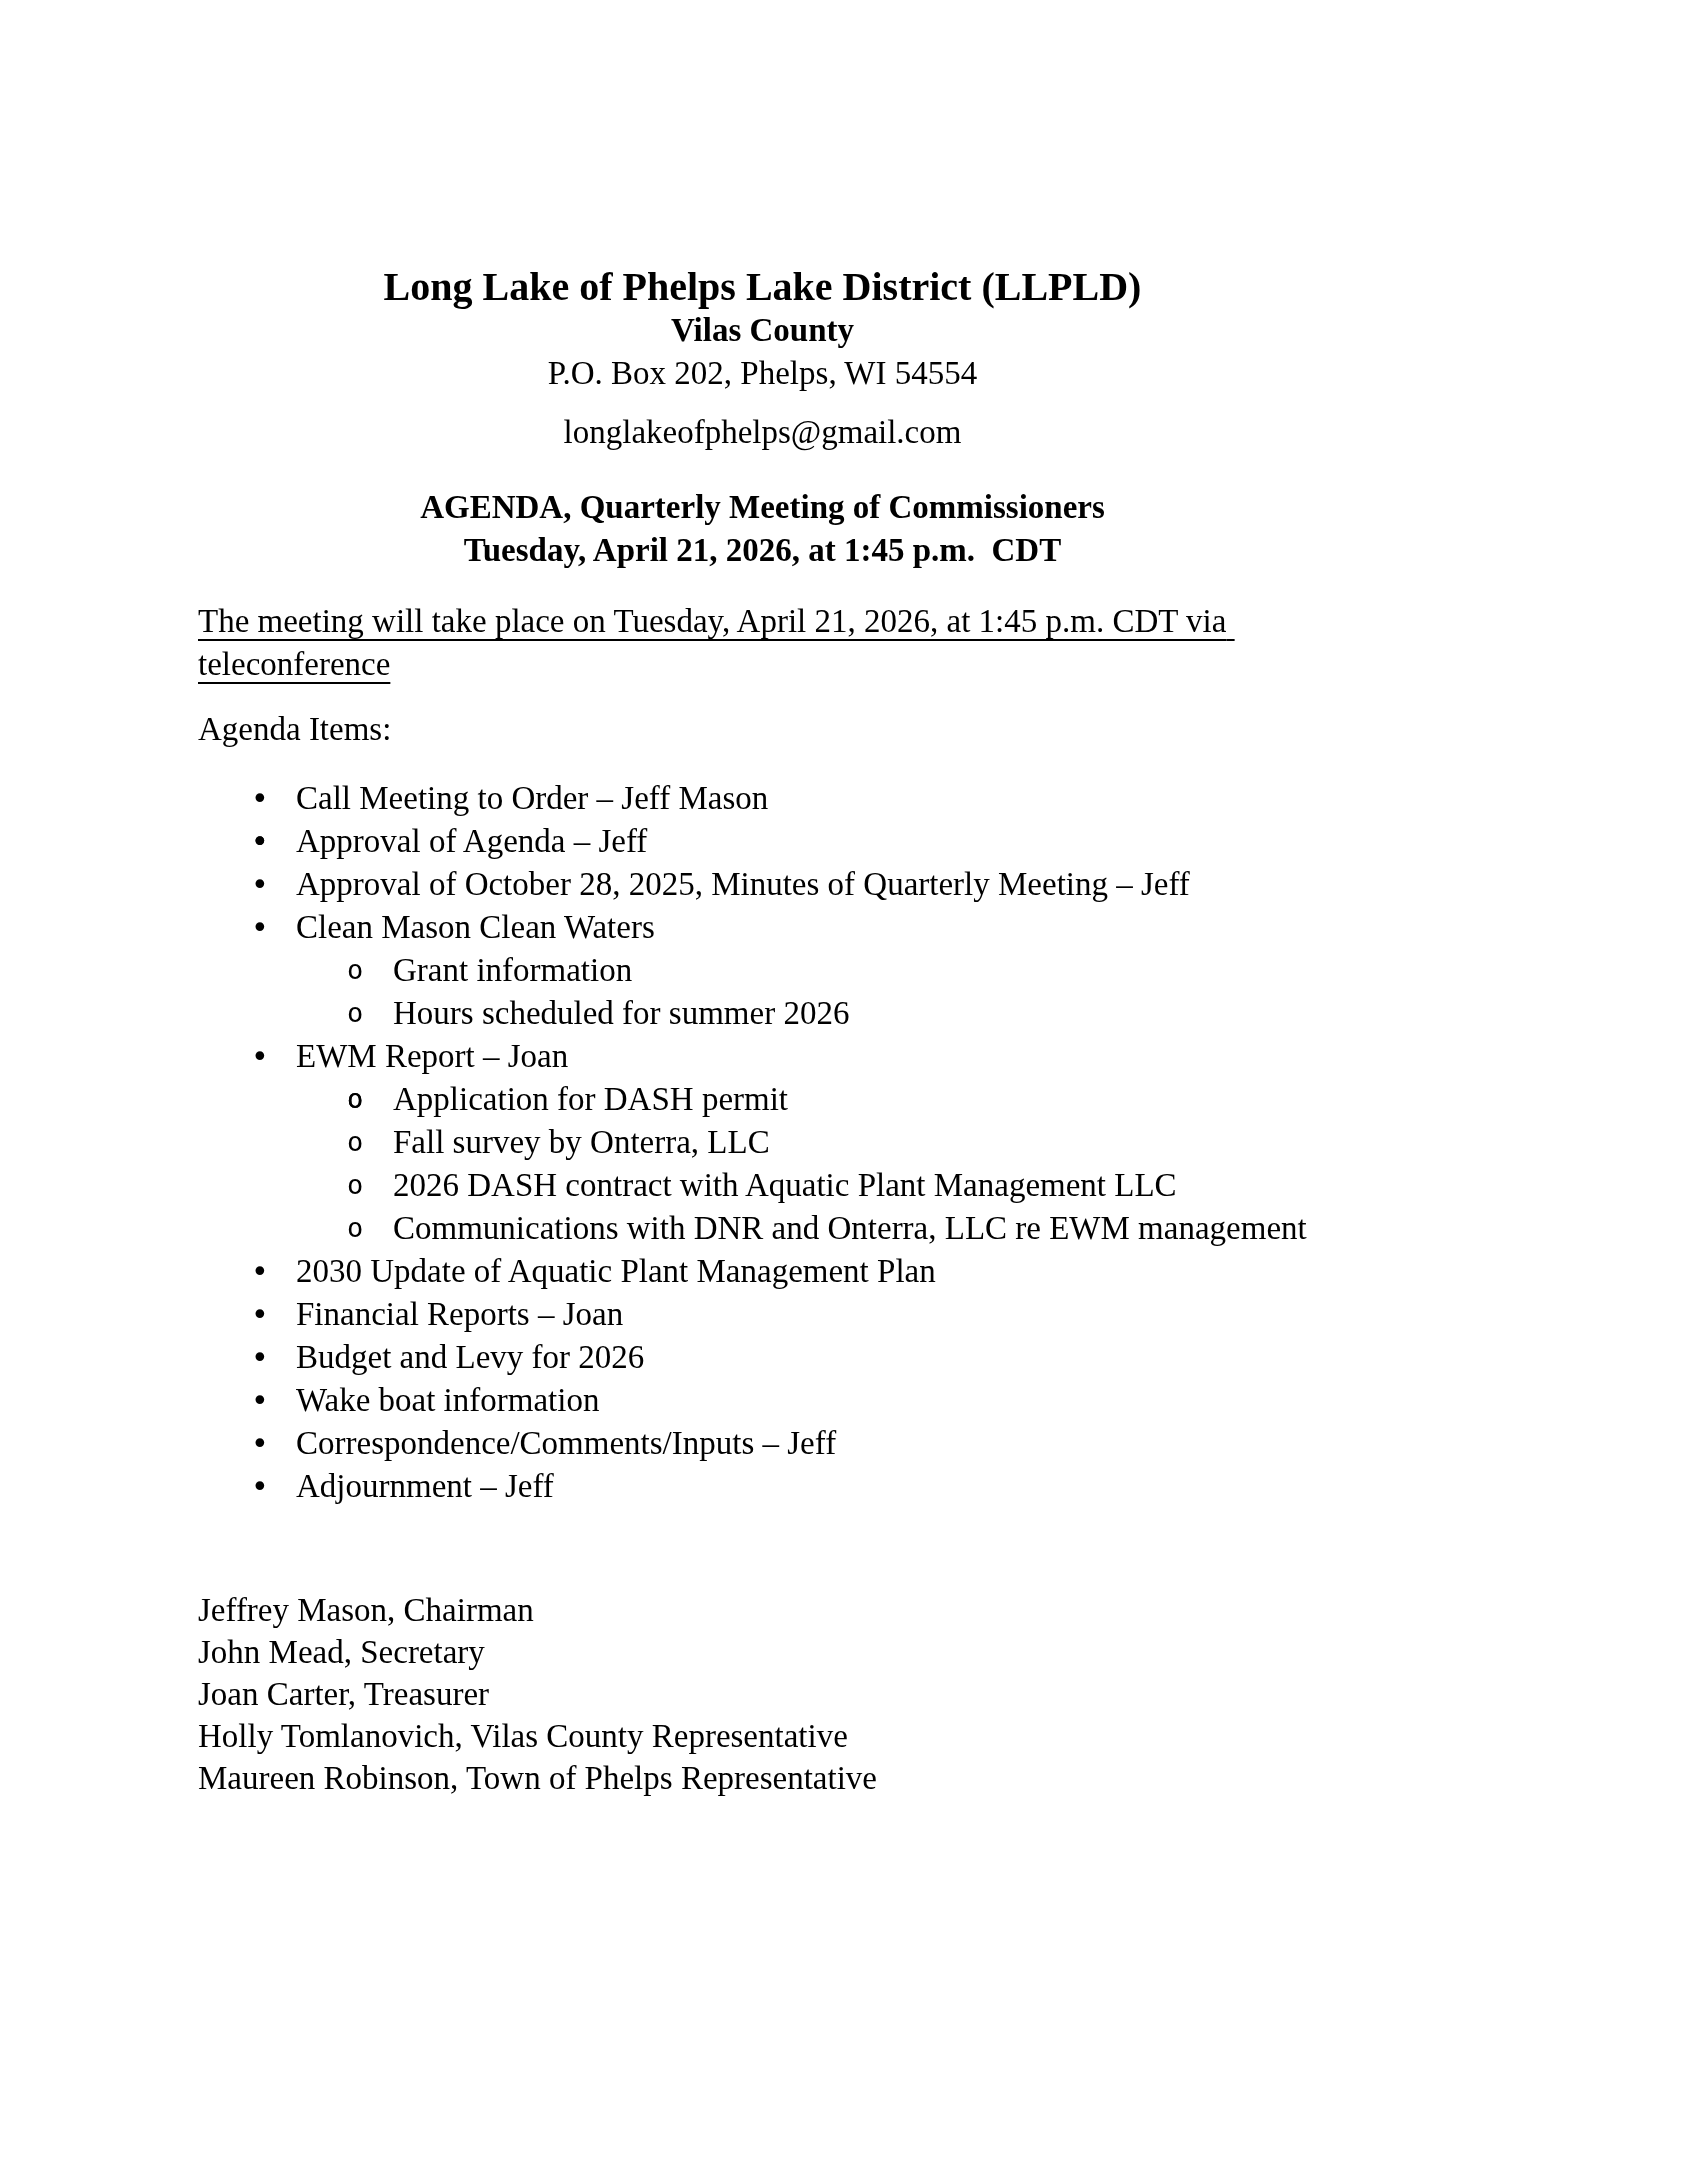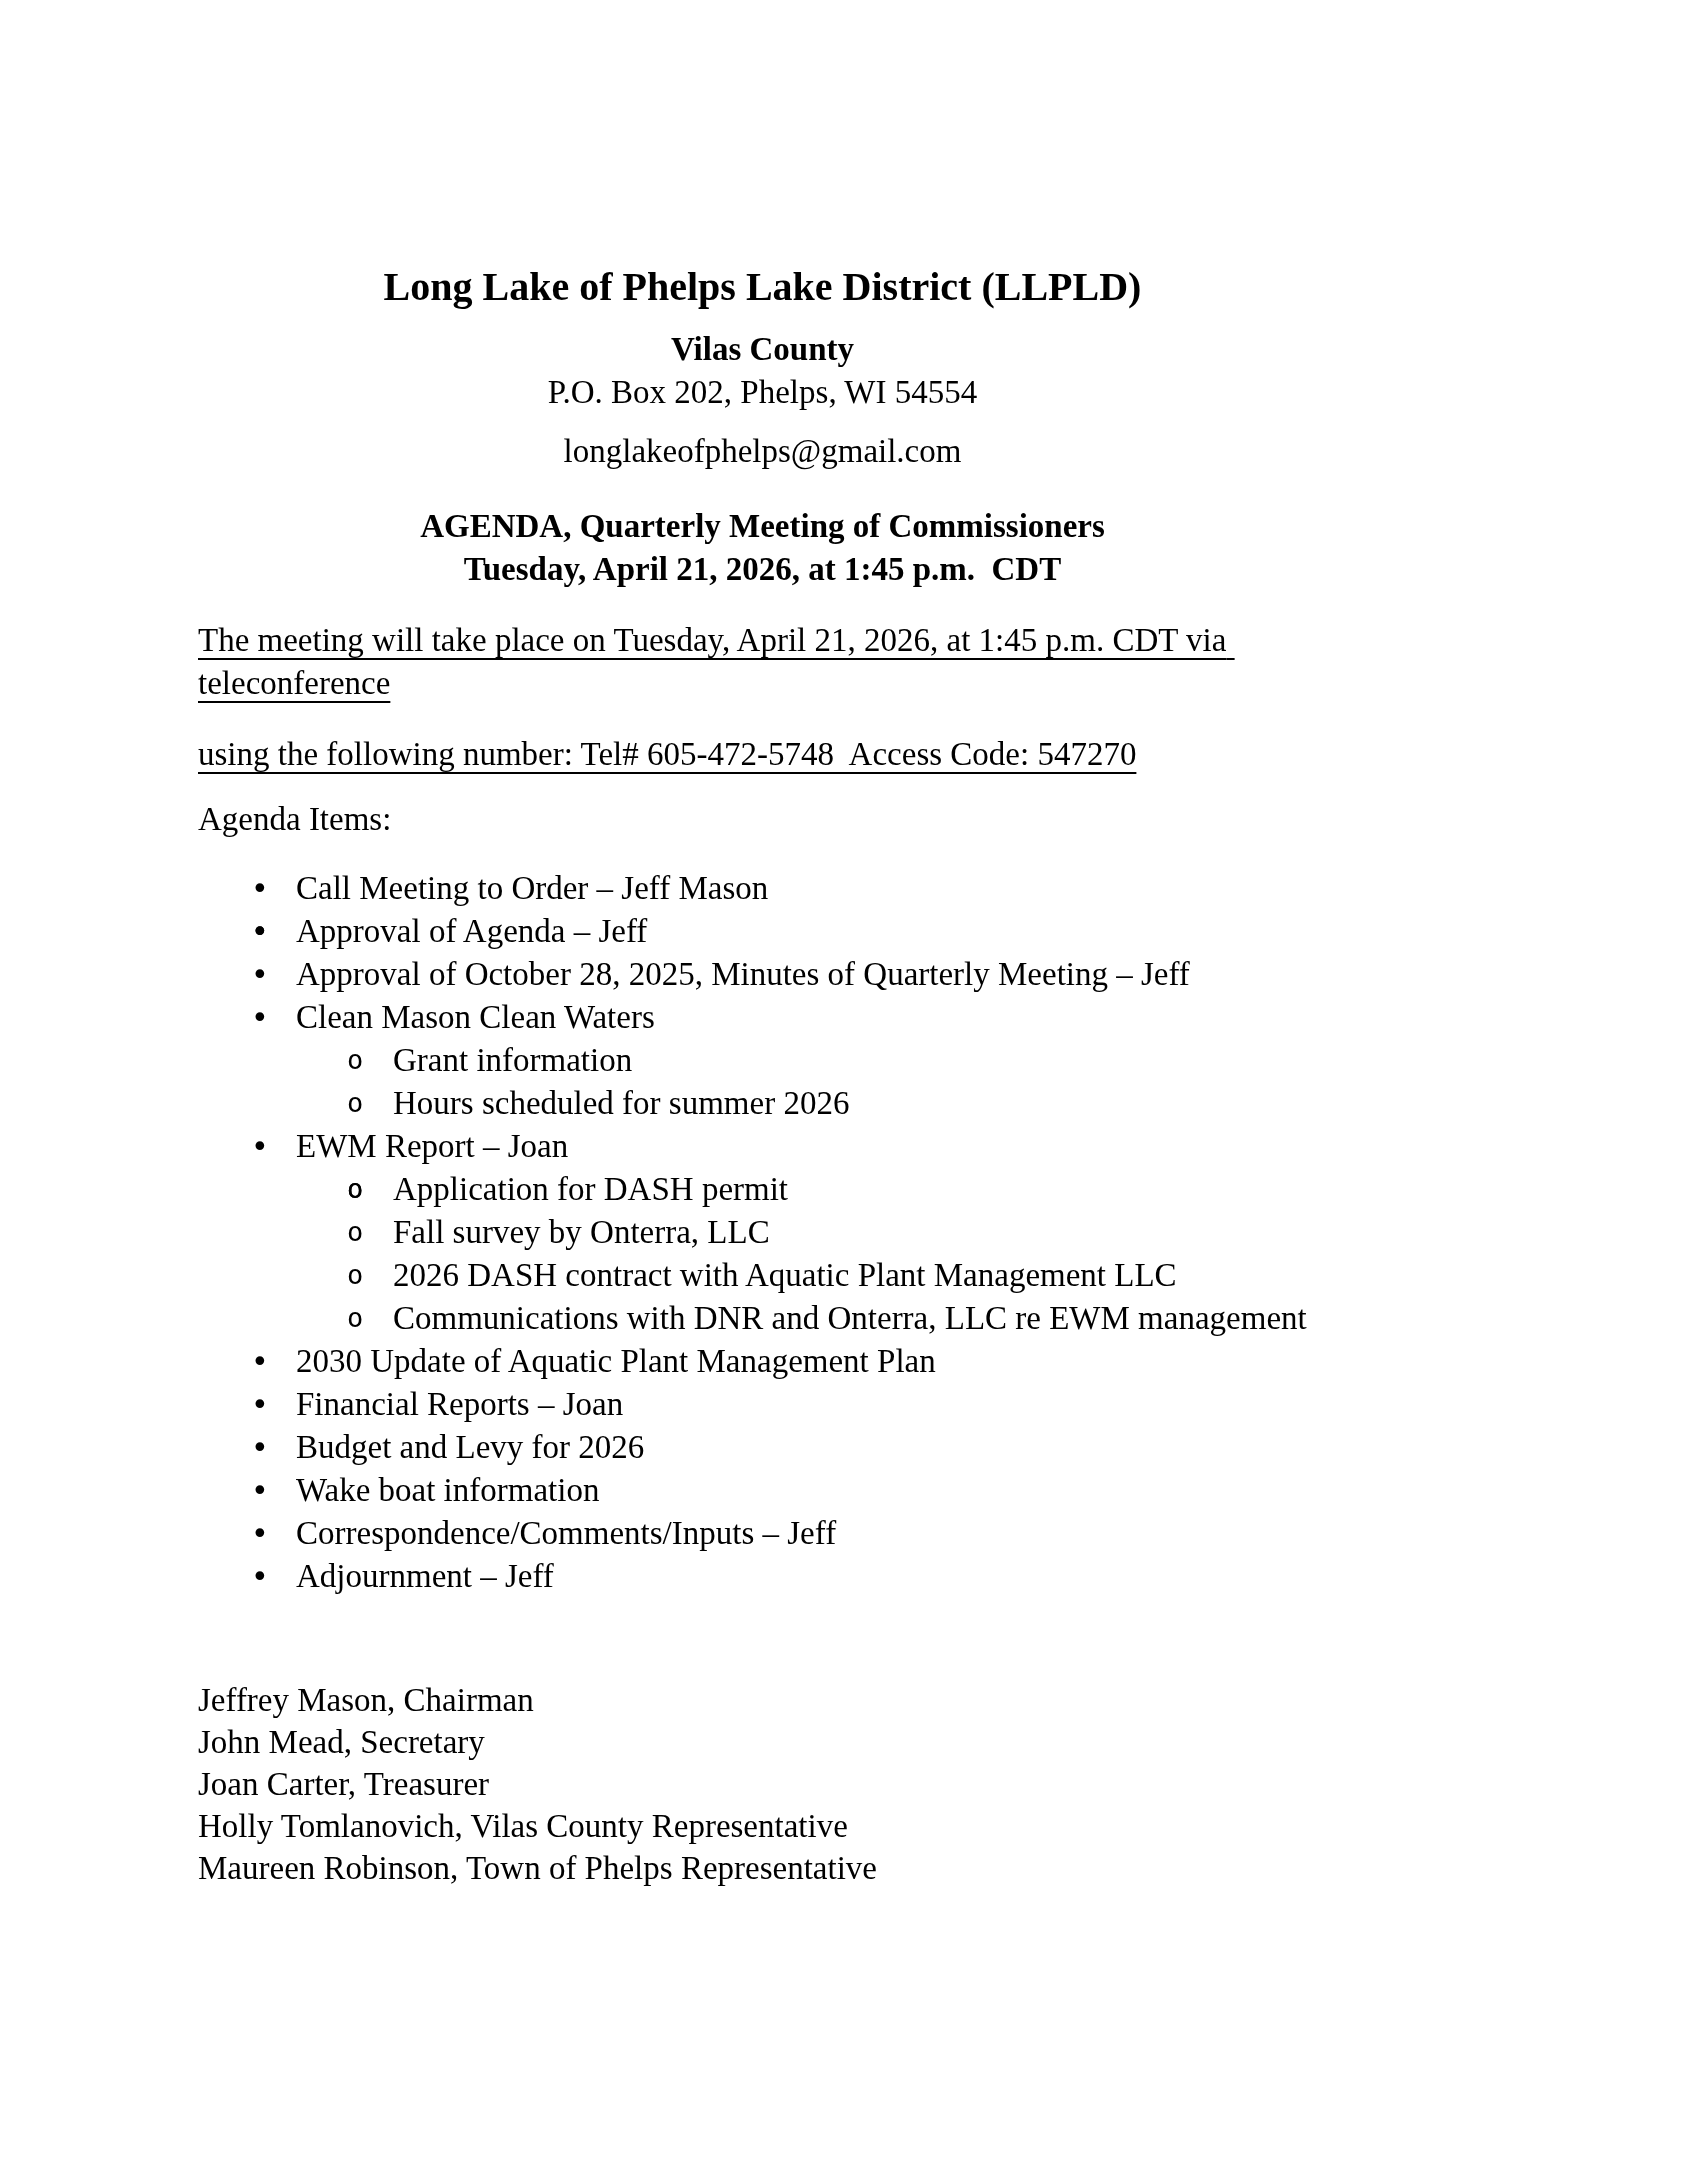--- a/index.html
+++ b/index.html
@@ -20,21 +20,20 @@
   .center { text-align: center; }
   .pre { white-space: pre-wrap; }
   .doc-title {
     font-size: 40px;
     font-weight: bold;
     line-height: 44px;
   }
   .doc-subtitle {
     font-weight: bold;
     line-height: 43px;
-    margin-top: 19px;
   }
   .doc-address { line-height: 43px; }
   .doc-email { margin-top: 16px; line-height: 43px; }
   .agenda-heading {
     margin-top: 32px;
     font-weight: bold;
     line-height: 43px;
   }
   .notice {
     margin-top: 14px;
@@ -94,21 +93,20 @@
     <div class="center doc-address">P.O. Box 202, Phelps, WI 54554</div>
     <div class="center doc-email">longlakeofphelps@gmail.com</div>
 
     <div class="center agenda-heading">
       <div class="pre">AGENDA, Quarterly Meeting of Commissioners</div>
       <div class="pre">Tuesday, April 21, 2026, at 1:45 p.m.  CDT</div>
     </div>
 
     <div class="notice">
       <span class="nline pre">The meeting will take place on Tuesday, April 21, 2026, at 1:45 p.m. CDT via teleconference</span>
-      <span class="nline pre">using the following number: Tel# 605-472-5748  Access Code: 547270</span>
     </div>
 
     <div class="agenda-items-label">Agenda Items:</div>
 
     <div class="agenda-list">
 
       <div class="li1">
         <span class="b">•</span>
         <span>Call Meeting to Order – Jeff Mason</span>
       </div>

